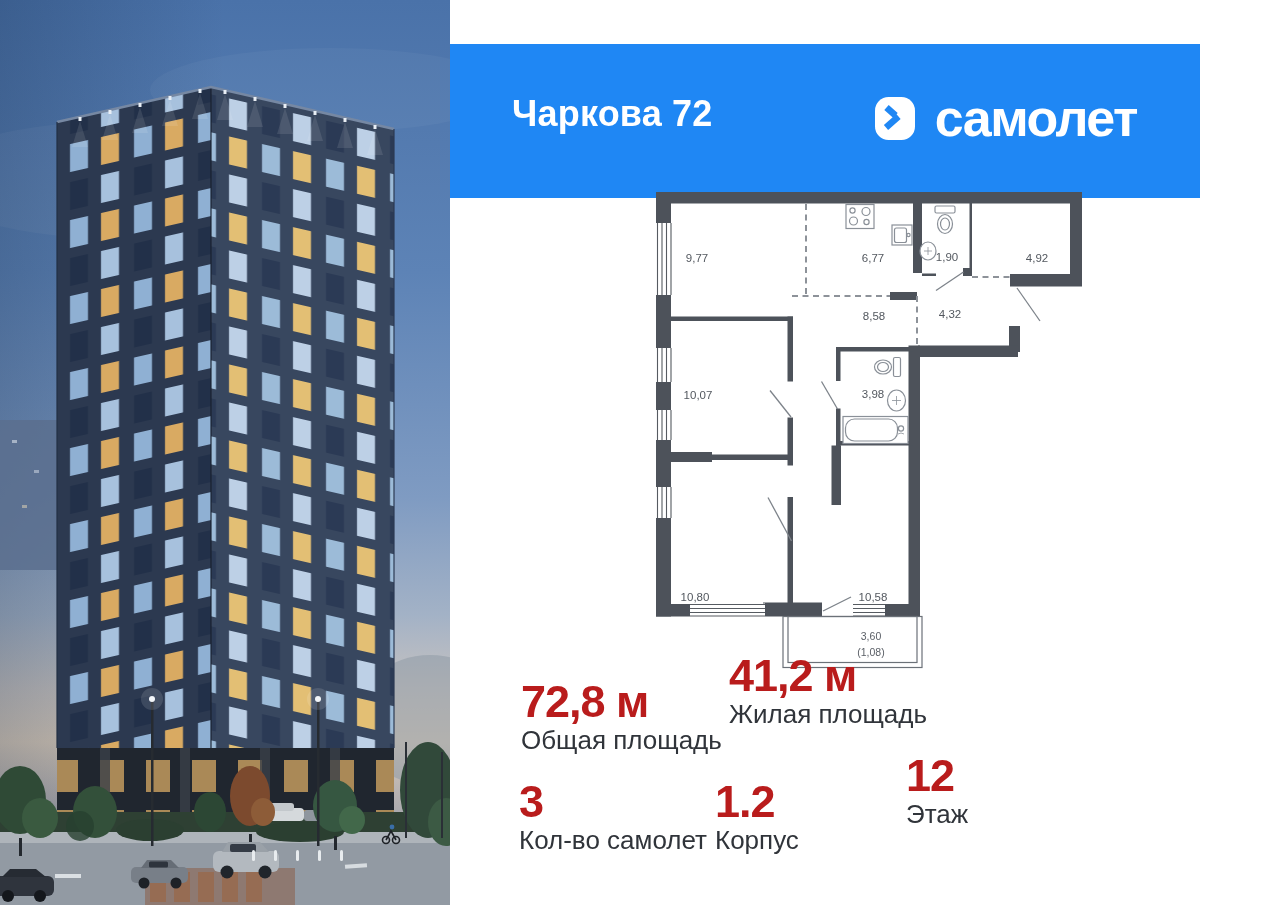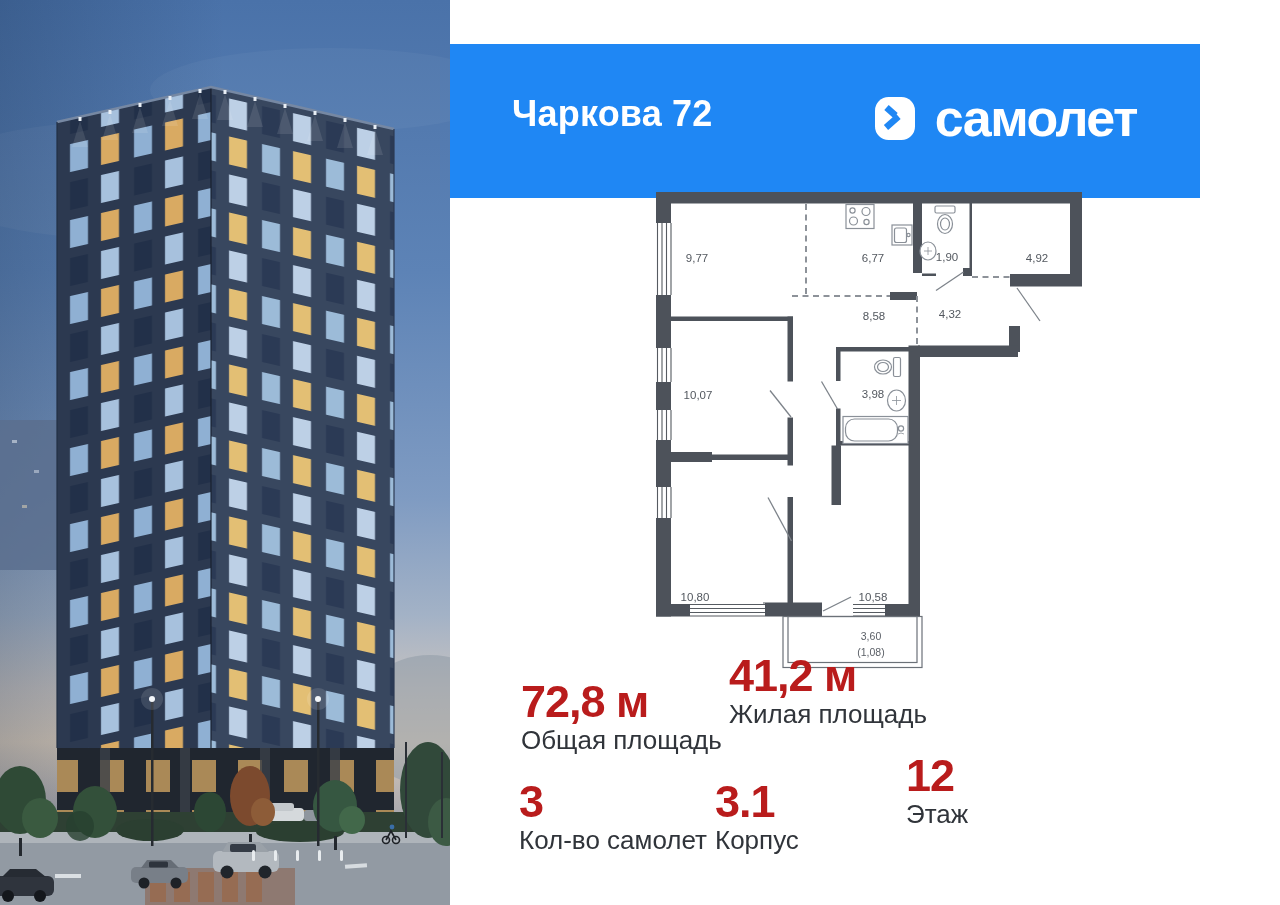--- a/index.html
+++ b/index.html
@@ -347,21 +347,21 @@
   </div>
   <div class="stat s2">
     <div class="stat-value">41,2 м</div>
     <div class="stat-label">Жилая площадь</div>
   </div>
   <div class="stat s4">
     <div class="stat-value">3</div>
     <div class="stat-label">Кол-во самолет</div>
   </div>
   <div class="stat s5">
-    <div class="stat-value">3.1</div>
+    <div class="stat-value">1.2</div>
     <div class="stat-label">Корпус</div>
   </div>
   <div class="stat s6">
     <div class="stat-value">12</div>
     <div class="stat-label">Этаж</div>
   </div>
 
 </div>
 
 </body></html>

